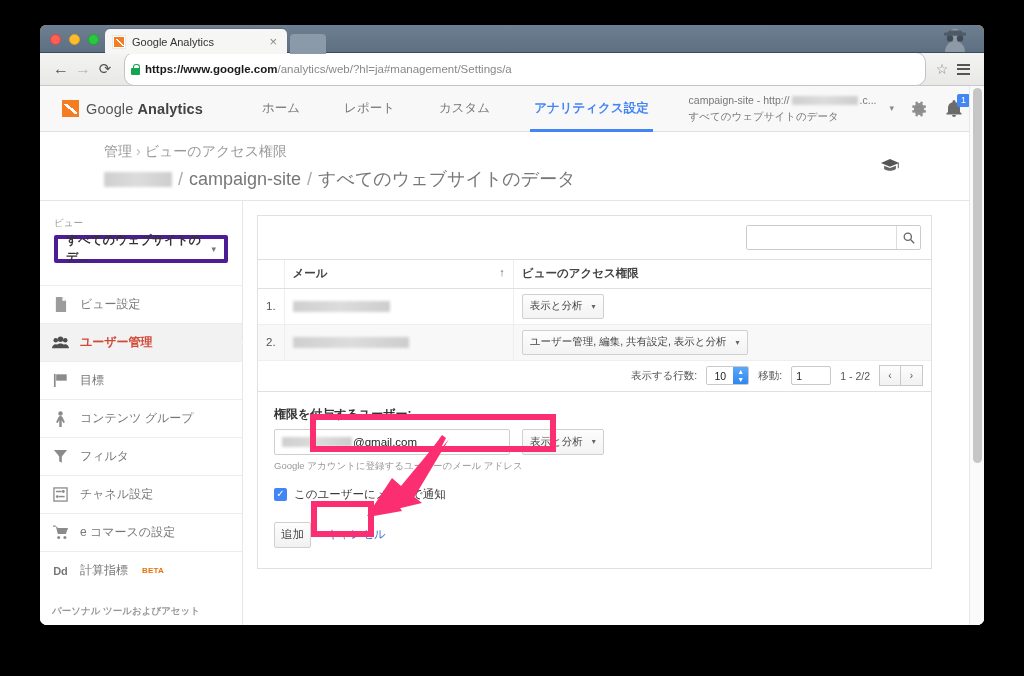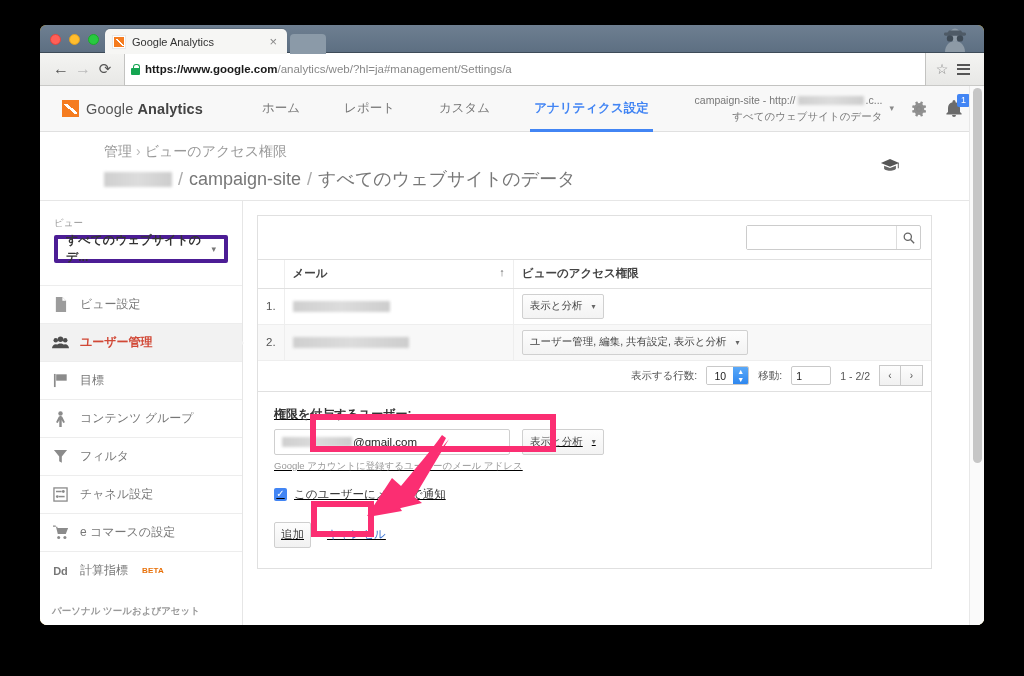--- a/index.html
+++ b/index.html
@@ -86,21 +86,21 @@
     width: 22px; height: 22px; flex: 0 0 22px;
     display: flex; align-items: center; justify-content: center;
     font-size: 16px; color: #555;
   }
   .navbtn.disabled { color: #bbb; }
   .navbtn.reload { font-size: 15px; }
   .omnibox {
     flex: 1; height: 22px; margin: 0 6px 0 8px;
     background: #fff;
     border: 1px solid #c3c3c1;
-    border-radius: 0;
+    border-radius: 10px;
     display: flex; align-items: center;
     padding: 16px 6px;
     font-size: 11.5px;
     overflow: hidden;
   }
   .lock {
     width: 9px; height: 11px; flex: 0 0 9px;
     margin-right: 5px; position: relative;
   }
   .lock::after {
@@ -157,21 +157,21 @@
   }
   .ga-nav-item.active { color: #4285f4; font-weight: bold; }
   .ga-nav-item.active::after {
     content:""; position:absolute; left:-4px; right:-4px; bottom:0;
     height: 3px; background: #4285f4;
   }
 
   .ga-right {
     margin-left: auto; display: flex; align-items: center; gap: 16px;
   }
-  .acct-picker { text-align: right; font-size: 10.5px; color: #777; line-height: 1.45; display:flex; align-items:center; gap:7px; }
+  .acct-picker { font-size: 10.5px; color: #777; line-height: 1.45; display:flex; align-items:center; gap:13px; }
   .acct-line1 { display:flex; align-items:center; justify-content:flex-end; gap:2px; white-space:nowrap;}
   .blur { display:inline-block; background:linear-gradient(90deg,#cfcfcf,#dcdcdc,#cdcdcd); border-radius:1px; filter: blur(1.4px); vertical-align: middle; }
   .caret-gray { color:#8a8a8a; font-size:9px; }
   .gear { width:18px; height:18px; color:#8a8a8a; }
   .bell-wrap { position: relative; width: 20px; height: 20px; }
   .badge {
     position:absolute; right:-6px; top:-5px;
     min-width:13px; height:13px; padding:0 3px;
     background:#4285f4; color:#fff; font-size:9px;
     border-radius:2px; display:flex; align-items:center; justify-content:center;
@@ -325,21 +325,20 @@
     display:flex; align-items:center; justify-content:center;
     font-size:10px; color:#555;
   }
   .pg-btn + .pg-btn { border-left:none; }
 
   
   .form-panel {
     border:1px solid #e0e0e0; border-top:none;
     padding: 14px 16px 20px 16px;
     background:#fff;
-    text-decoration:underline;
   }
   .form-title { font-size: 12px; font-weight: bold; color:#333; margin-bottom: 6px; }
   .form-row { display:flex; align-items:center; gap: 12px; }
   .email-field {
     width: 236px; height: 26px;
     border: 1px solid #cfcfcf; border-radius: 2px;
     background:#fff; display:flex; align-items:center;
     padding: 0 7px; font-size: 11.5px; color:#222;
   }
   .help-text { font-size: 9.5px; color:#999; margin-top: 5px; }

